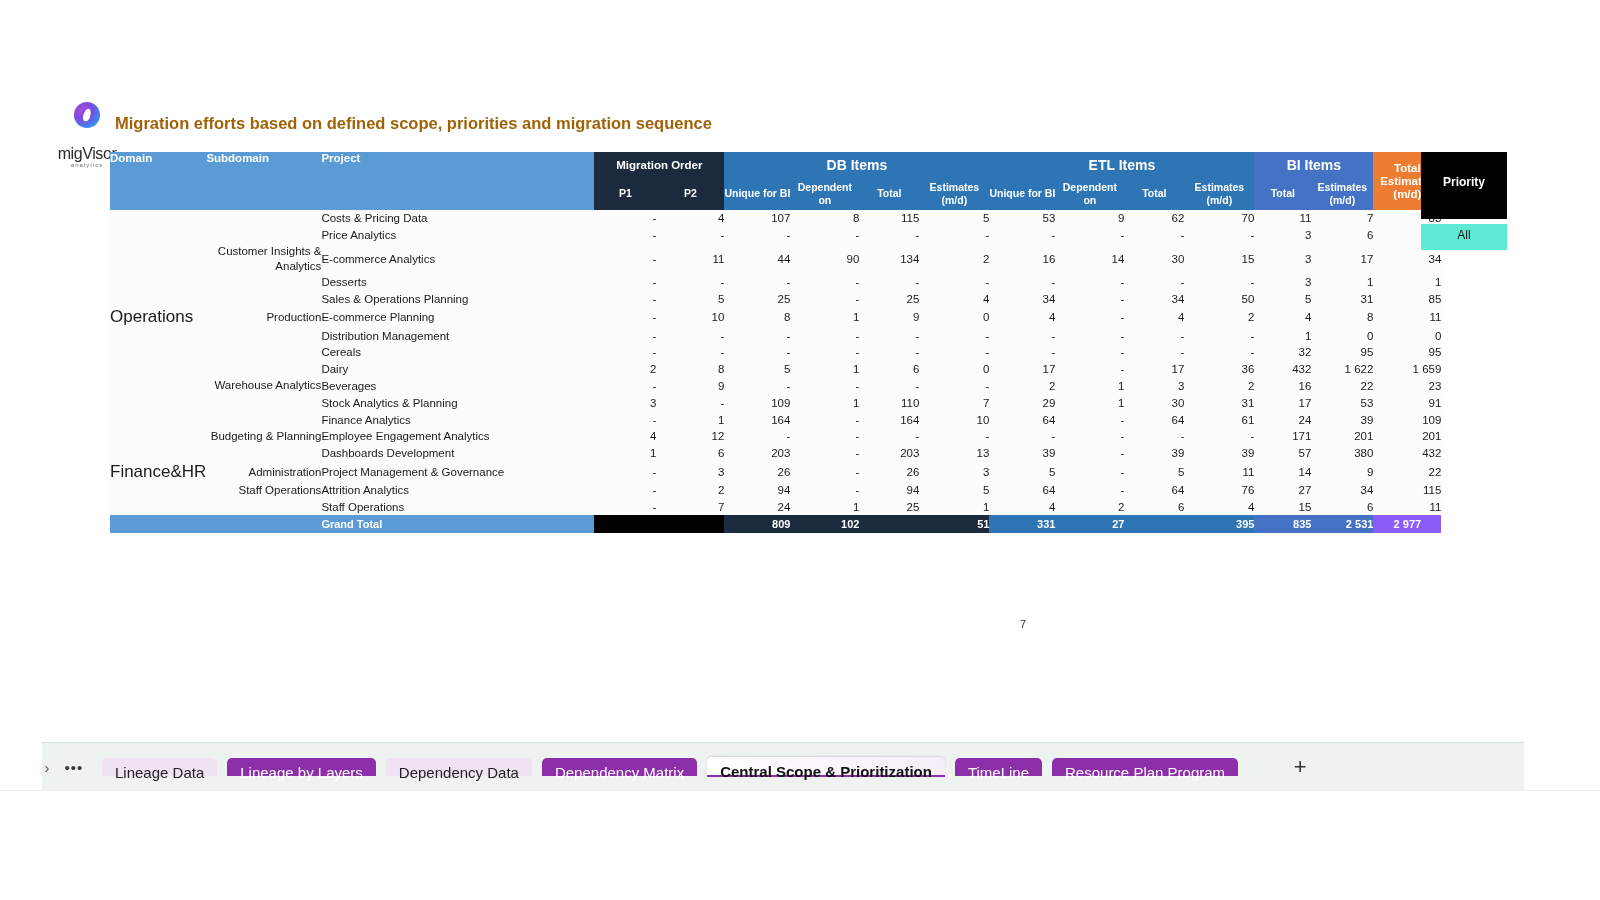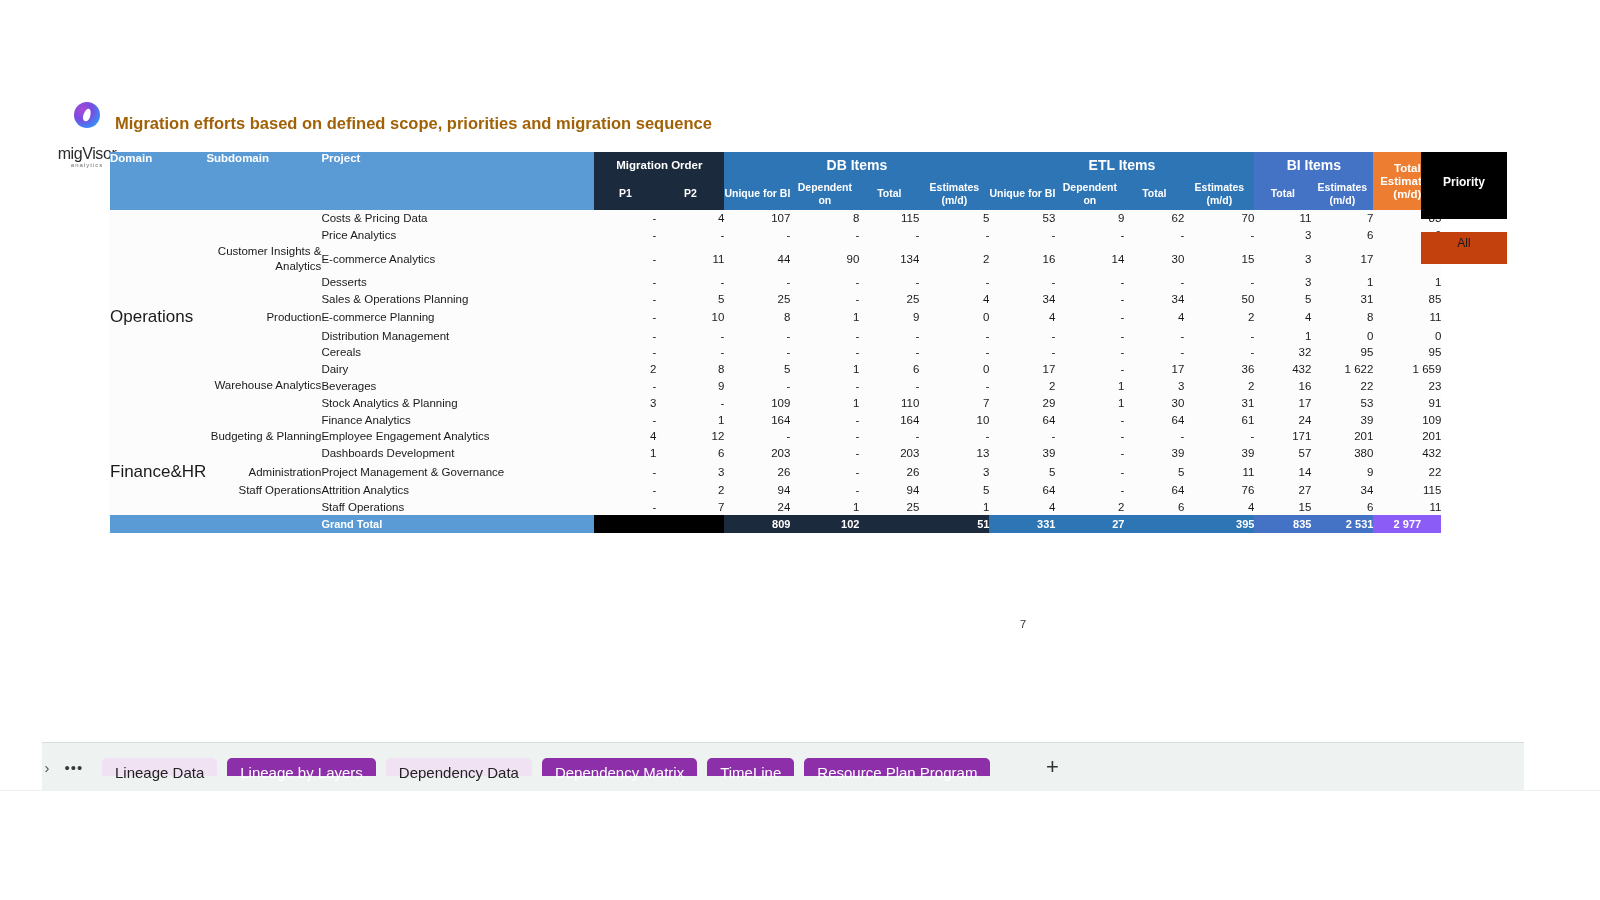--- a/index.html
+++ b/index.html
@@ -62,22 +62,22 @@
   .total-row td.tl-black{background:#000000;}
   .total-row td.tl-db{background:#1b2a3d;text-align:right;padding-right:9px;}
   .total-row td.tl-etl{background:#2e75b6;text-align:right;padding-right:9px;}
   .total-row td.tl-bi{background:#4472c4;text-align:right;padding-right:9px;}
   .total-row td.tl-org{background:#8b5cf6;text-align:center;padding-right:9px;}
 
   
   #priority-slicer{position:absolute;left:1421px;top:152px;width:86px;}
   #priority-title{background:#000000;color:#ffffff;font-weight:bold;font-size:12px;
     height:67px;line-height:60px;text-align:center;}
-  #priority-item{background:#c2410c;color:#1a1a1a;font-size:12px;height:32px;line-height:22px;
-    text-align:center;margin-top:13px;}
+  #priority-item{background:#5eead4;color:#1a1a1a;font-size:12px;height:26px;line-height:22px;
+    text-align:center;margin-top:5px;}
 
   
   #slide-number{position:absolute;left:1020px;top:618px;font-size:11px;color:#333333;}
 
   
   #tabbar{position:absolute;left:0;top:742px;width:1600px;height:48px;
     background:#eef3f2;border-top:1px solid #d6dedd;display:flex;align-items:center;}
   #tab-left{position:absolute;left:0;top:742px;width:42px;height:48px;background:#ffffff;}
   #tab-right{position:absolute;left:1524px;top:742px;width:76px;height:48px;background:#ffffff;}
   .navbtn{width:26px;height:26px;display:flex;align-items:center;justify-content:center;
@@ -494,19 +494,20 @@
 <div id="tabbar">
   <div class="navbtn">‹</div>
   <div class="navbtn">›</div>
   <div class="ellipsis">•••</div>
   <div id="tab-spacer"></div>
   <div id="tab-list" style="display:flex;align-items:center;">
       <div class="tab tab-light">Lineage Data</div>
       <div class="tab tab-purple">Lineage by Layers</div>
       <div class="tab tab-light">Dependency Data</div>
       <div class="tab tab-purple">Dependency Matrix</div>
+      <div class="tab tab-active">Central Scope &amp; Prioritization</div>
       <div class="tab tab-purple">TimeLine</div>
       <div class="tab tab-purple">Resource Plan Program</div>
     </div>
   <div class="addtab">+</div>
 </div>
 <div id="tab-left"></div>
 <div id="tab-right"></div>
 
 </body></html>

